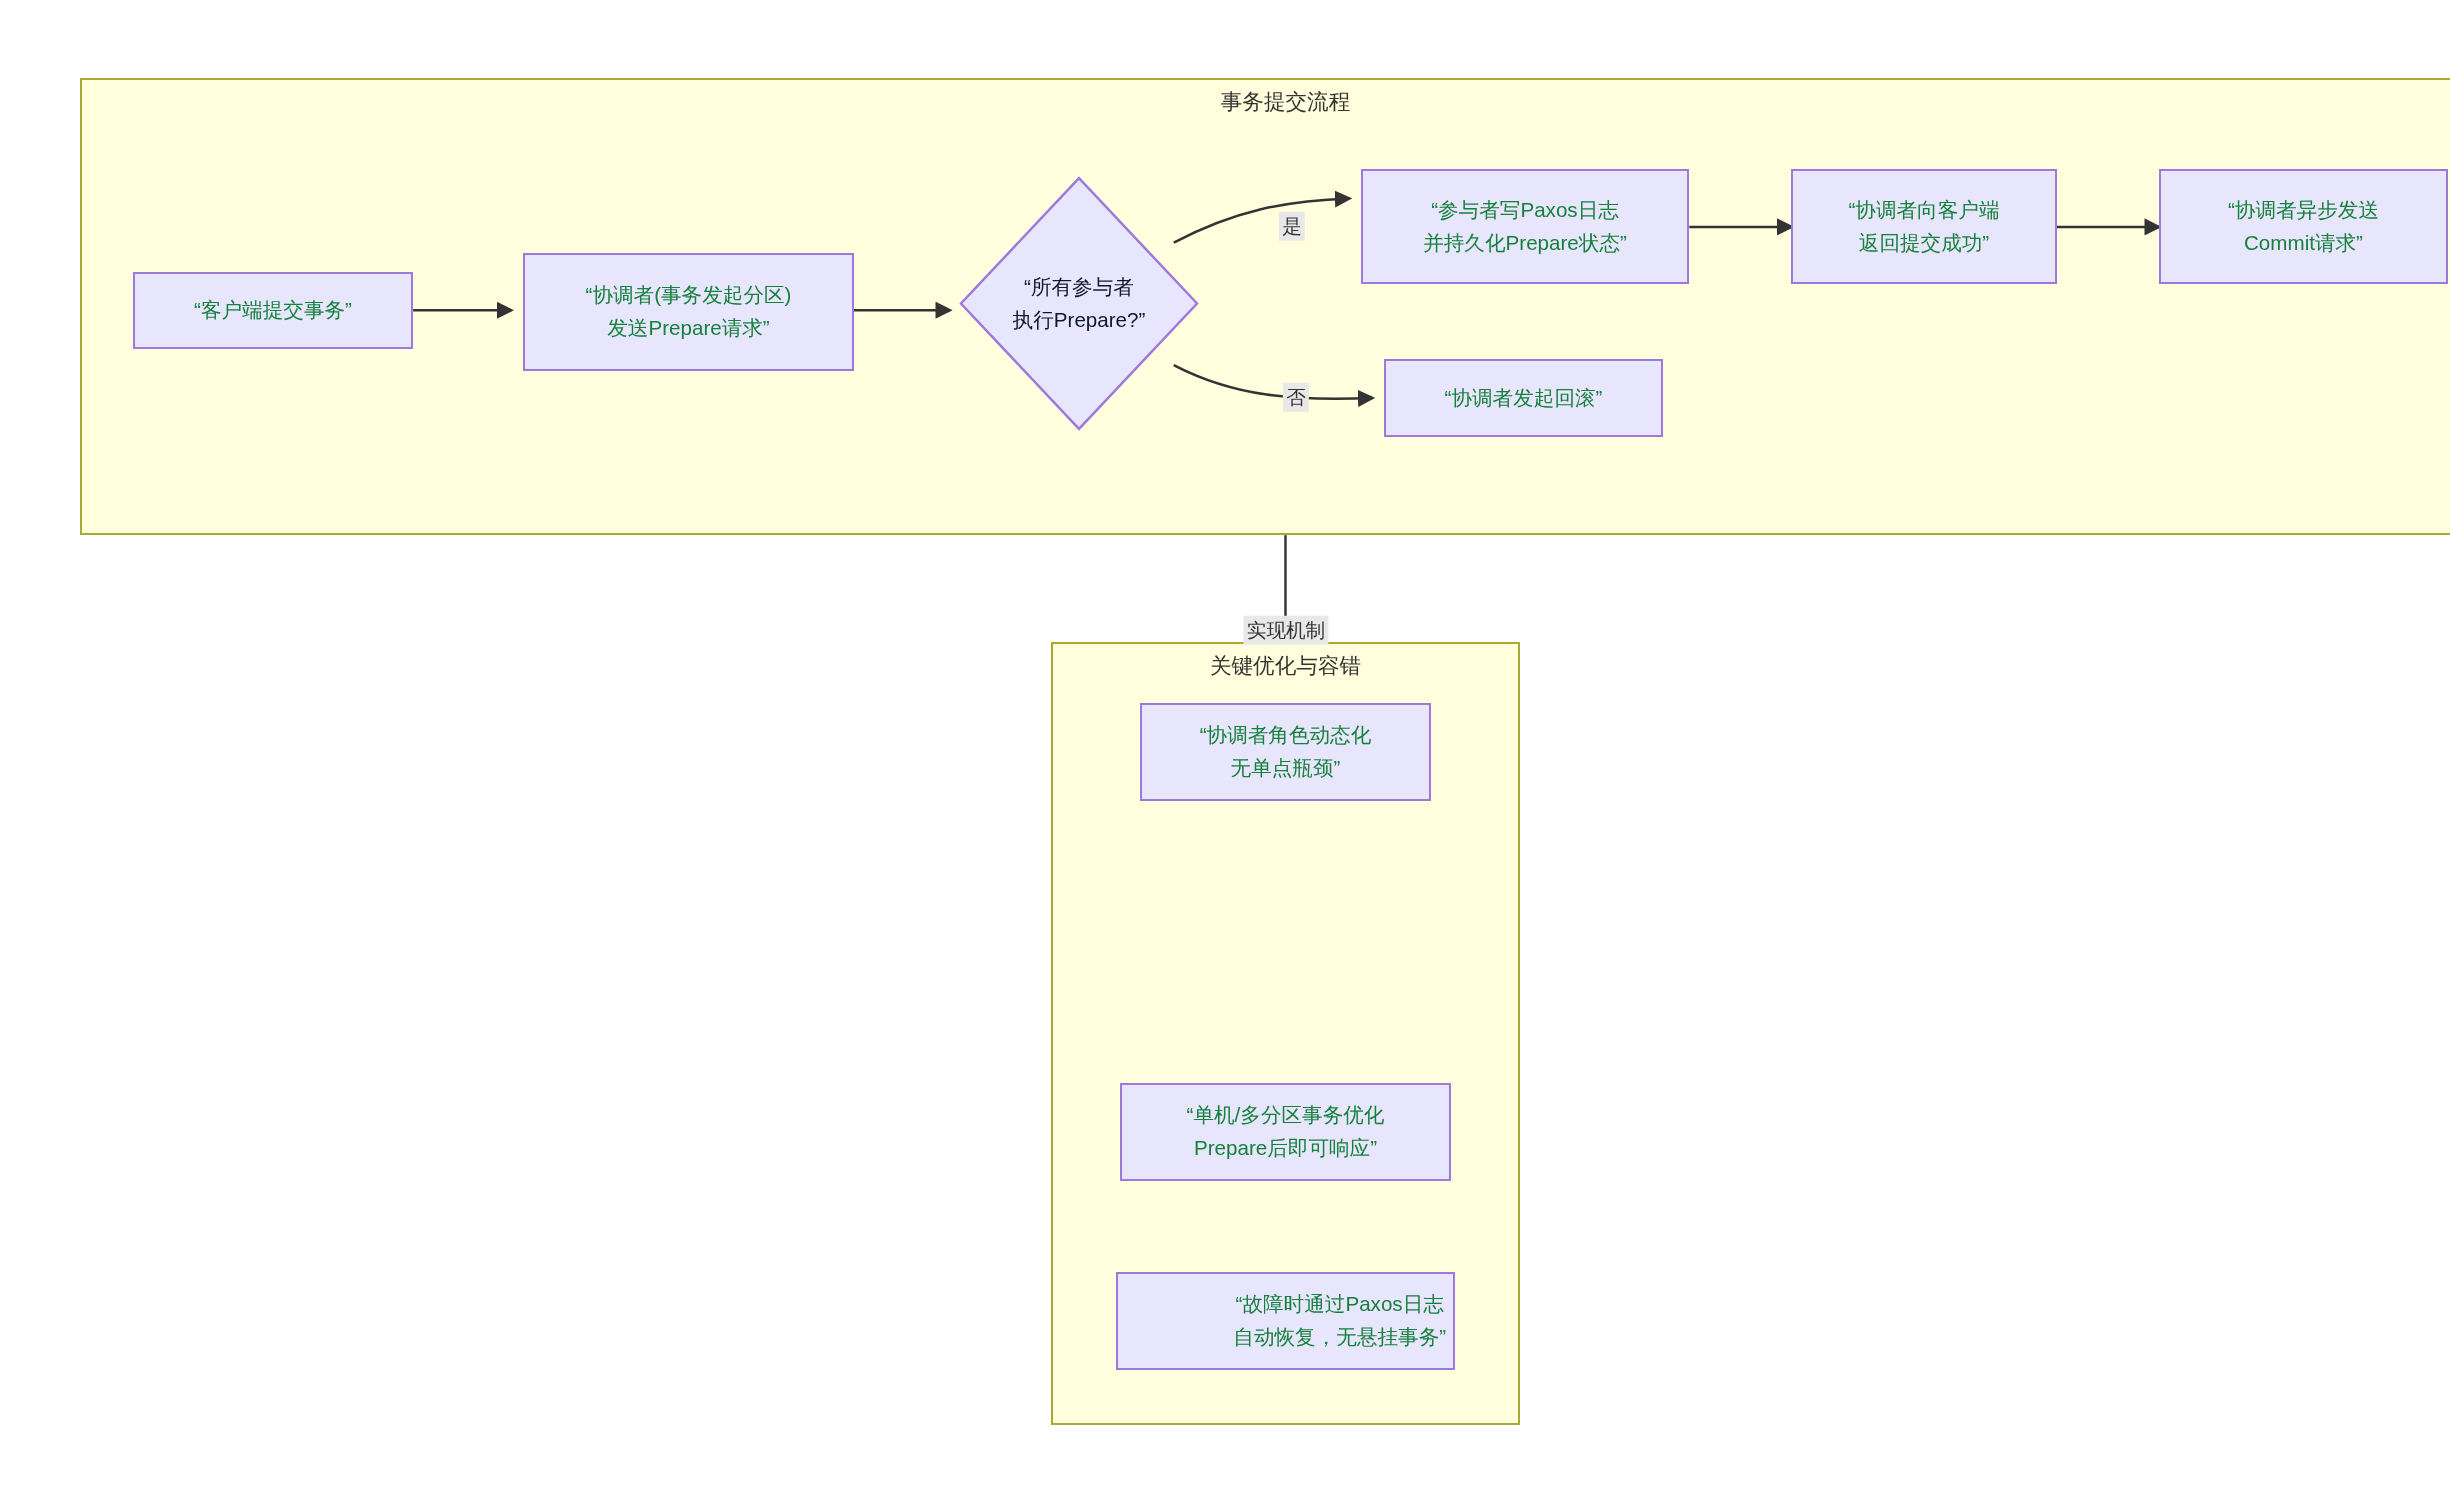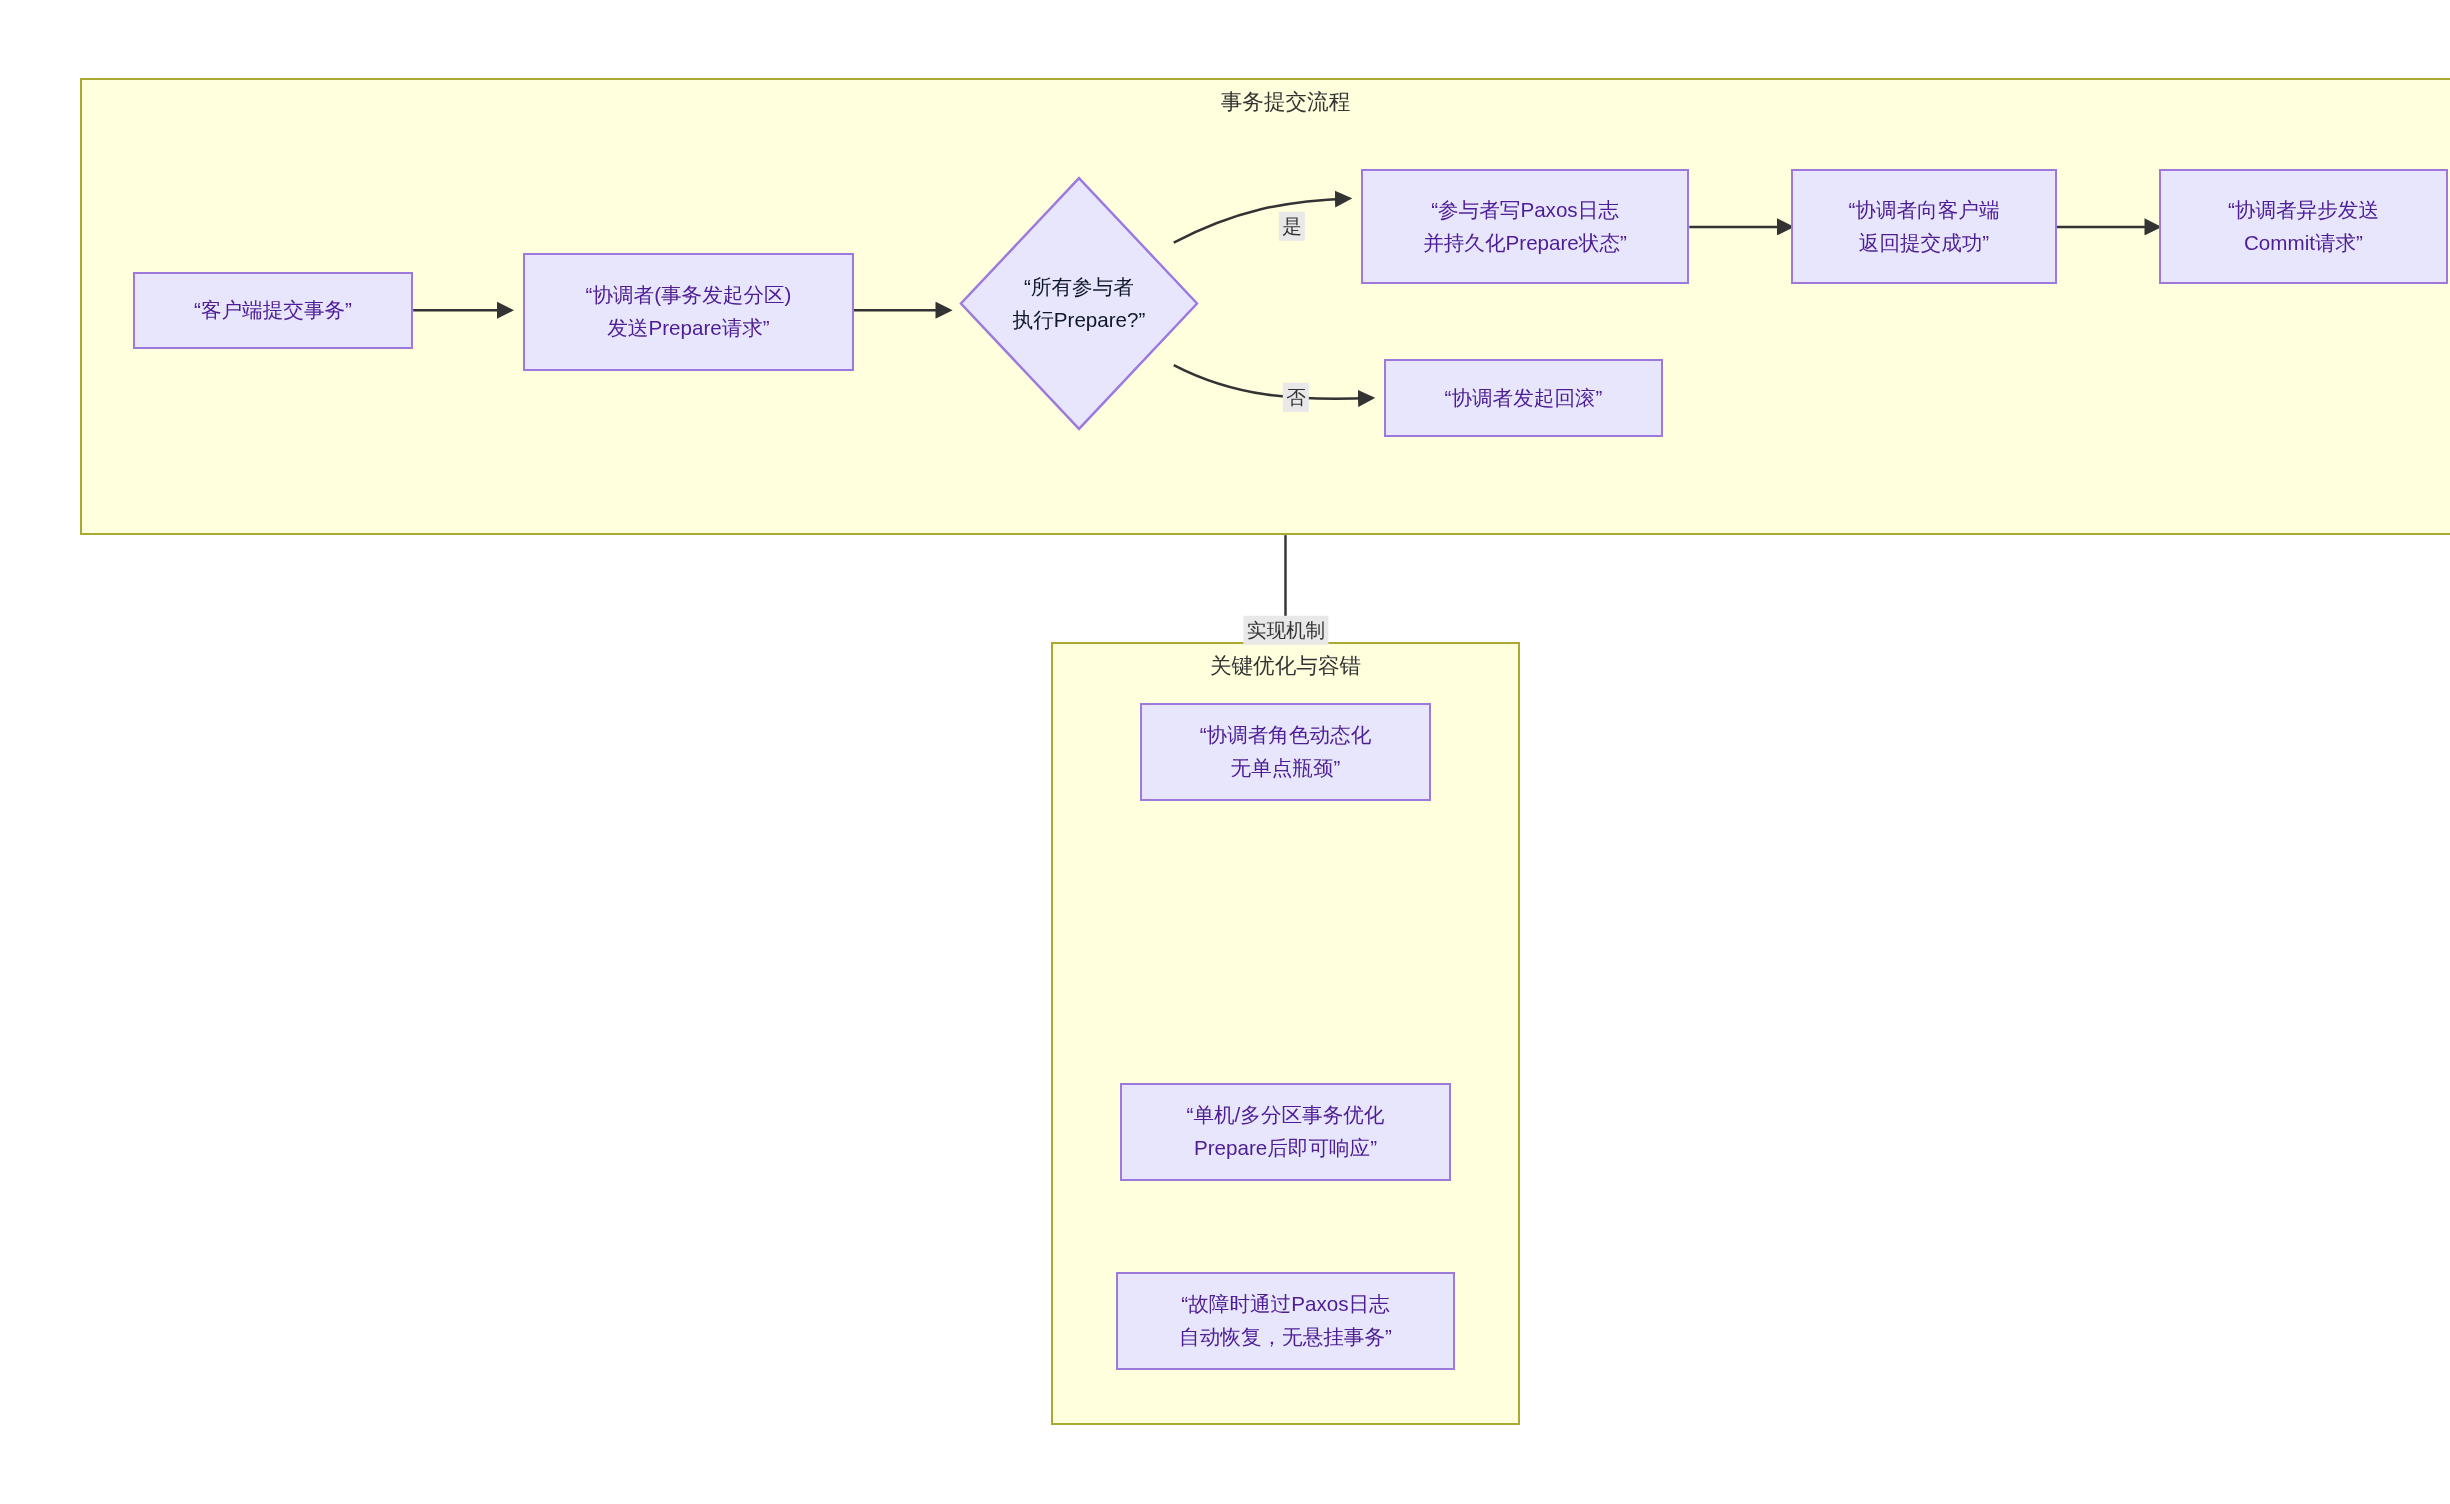--- a/index.html
+++ b/index.html
@@ -48,21 +48,21 @@
   
   .node {
     position: absolute;
     background: #e8e6fc;
     border: 2px solid #9d79de;
     box-sizing: border-box;
     display: flex;
     align-items: center;
     justify-content: center;
     text-align: center;
-    color: #4c1d95;
+    color: #15803d;
     font-size: 20.6px;
     line-height: 1.58;
     white-space: pre-line;
     padding: 2.9px 6.9px;
   }
   
   .diamond-wrap {
     position: absolute;
   }
   .diamond-wrap svg {
@@ -194,19 +194,19 @@
     <span>“协调者角色动态化
 无单点瓶颈”</span>
   </div>
 
 
   <div class="node" style="left:1120px; top:1083px; width:331px; height:98px;">
     <span>“单机/多分区事务优化
 Prepare后即可响应”</span>
   </div>
 
-  <div class="node" style="left:1116px; top:1272px; width:339px; height:98px;">
+  <div class="node" style="left:1116px; top:1272px; width:339px; height:98px;justify-content:flex-end;">
     <span>“故障时通过Paxos日志
 自动恢复，无悬挂事务”</span>
   </div>
 
 </div>
 
 
 </body></html>

